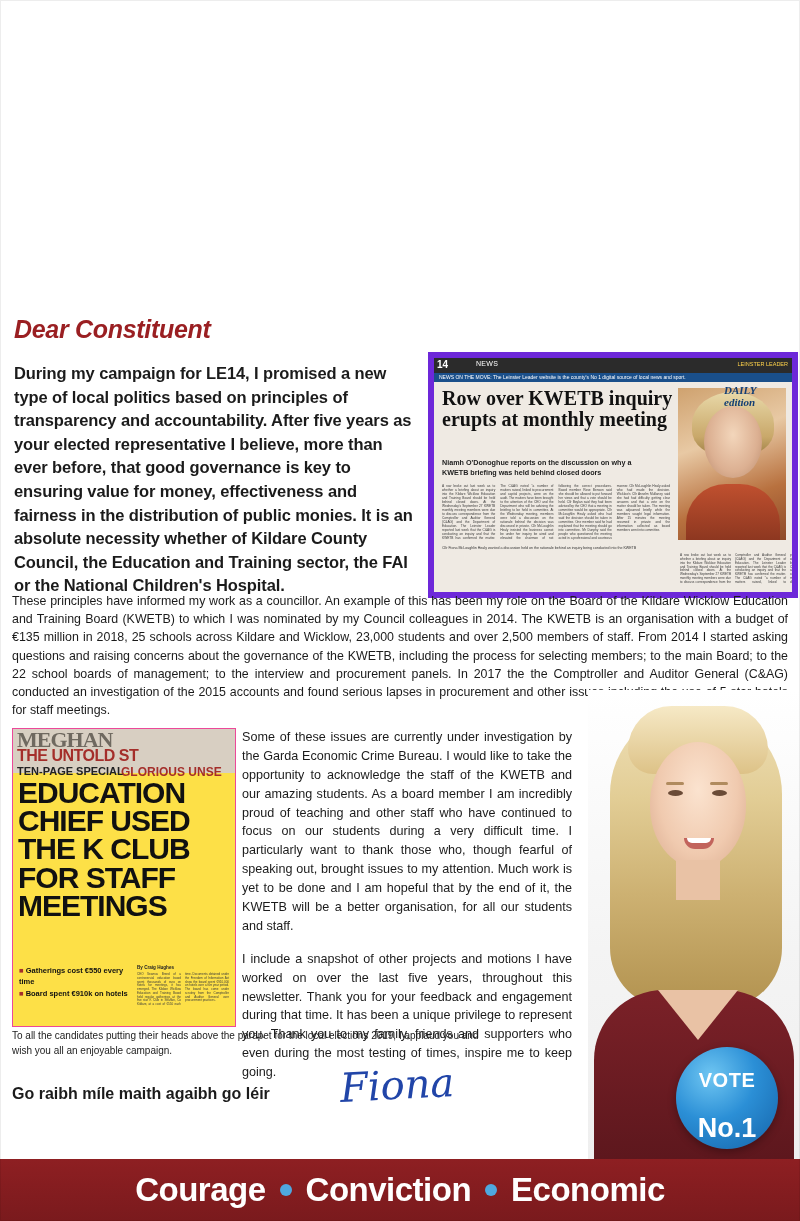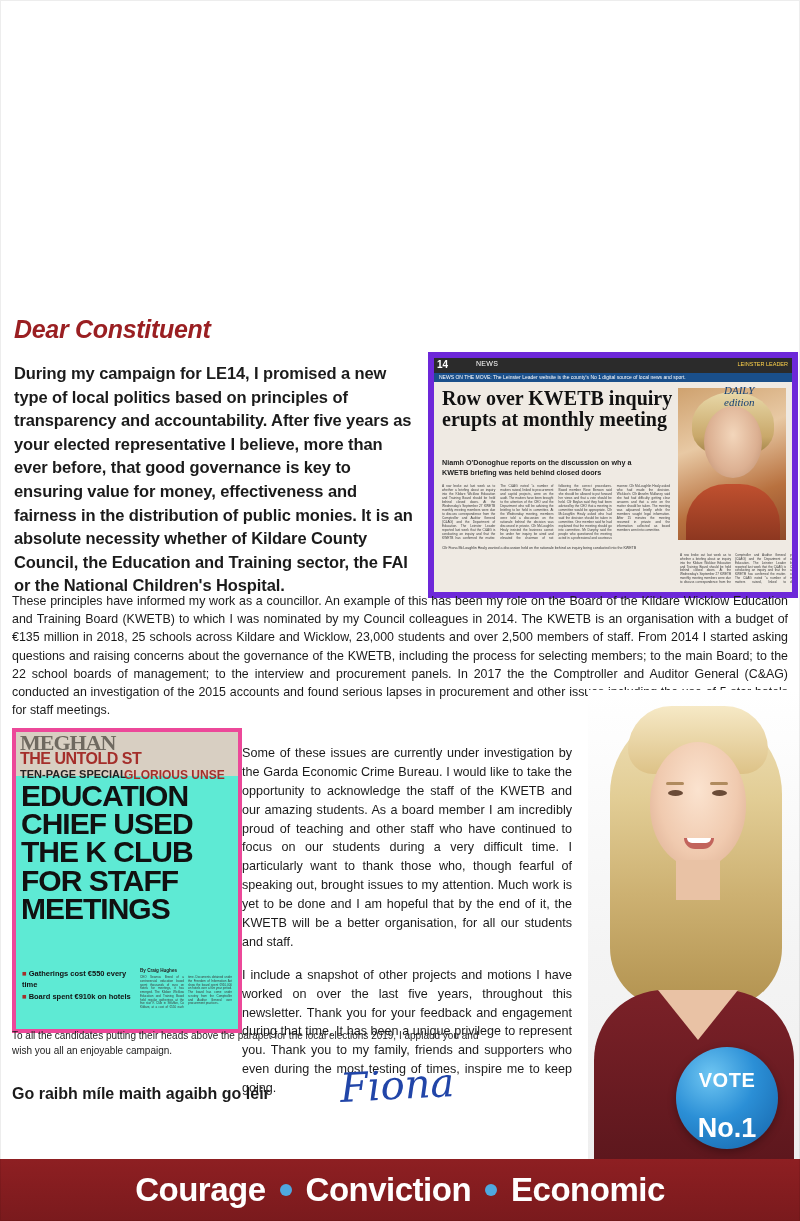--- a/index.html
+++ b/index.html
@@ -113,41 +113,41 @@
   .clip-top .ct-photo .hair{
     position:absolute;left:14px;top:4px;width:82px;height:64px;border-radius:50% 50% 40% 40%;
     background:linear-gradient(180deg,#e8d8a8 0%,#c9a86a 70%,#9c7e44 100%);
   }
   .clip-top .ct-photo .body{
     position:absolute;left:8px;bottom:0;width:94px;height:56px;border-radius:40px 40px 0 0;
     background:linear-gradient(180deg,#c0502f 0%,#8d3720 100%);
   }
   .clip-top .ct-masthead{
     position:absolute;right:6px;top:26px;width:62px;height:26px;
-    font-size:11px;font-weight:normal;color:#123e74;font-style:italic;
+    font-size:11px;font-weight:bold;color:#123e74;font-style:italic;
     font-family:"Liberation Serif", serif;
   }
   .clip-top .ct-caption{
     position:absolute;left:8px;top:188px;width:342px;
     font-size:3.6px;color:#333;line-height:1.3;
   }
   .clip-top .ct-lowcols{
     position:absolute;left:246px;top:196px;width:106px;height:34px;
     column-count:2;column-gap:4px;
     font-size:3.1px;color:#3a3a3a;line-height:1.25;text-align:justify;
   }
   
   .para-wide{
     position:absolute;left:12px;top:592px;width:776px;
     font-size:12.4px;color:#1b1b1b;line-height:1.47;text-align:justify;
   }
   
   .clip-left{
     position:absolute;left:12px;top:728px;width:222px;height:297px;
-    background:#5eead4;border:4px solid #ec4899;overflow:hidden;
+    background:#fde047;border:1px solid #ec4899;overflow:hidden;
   }
   .clip-left .cl-top{
     position:absolute;left:0;top:0;width:222px;height:44px;background:#d8cfc2;
   }
   .clip-left .cl-meghan{
     position:absolute;left:4px;top:-2px;font-size:22px;font-weight:bold;color:#6f6960;
     font-family:"Liberation Serif", serif;letter-spacing:-1px;
   }
   .clip-left .cl-untold{
     position:absolute;left:4px;top:18px;font-size:16px;font-weight:bold;color:#a42e2a;
@@ -171,21 +171,21 @@
   .clip-left .cl-bullets .b{color:#a42e2a;}
   .clip-left .cl-byline{
     position:absolute;left:124px;top:236px;font-size:4.6px;color:#222;font-weight:bold;
   }
   .clip-left .cl-cols{
     position:absolute;left:124px;top:244px;width:92px;height:50px;
     column-count:2;column-gap:4px;font-size:3px;color:#3a3a3a;line-height:1.25;text-align:justify;
   }
   
   .mid-col{
-    position:absolute;left:242px;top:744px;width:330px;
+    position:absolute;left:242px;top:728px;width:330px;
     font-size:12.6px;color:#1b1b1b;line-height:1.5;text-align:justify;
   }
   .mid-col p{margin:0 0 14px 0;}
   .mid-col p.tight{margin-bottom:8px;}
   
   .portrait{
     position:absolute;right:0;top:690px;width:212px;height:470px;
     overflow:hidden;
   }
   .portrait .bg{

